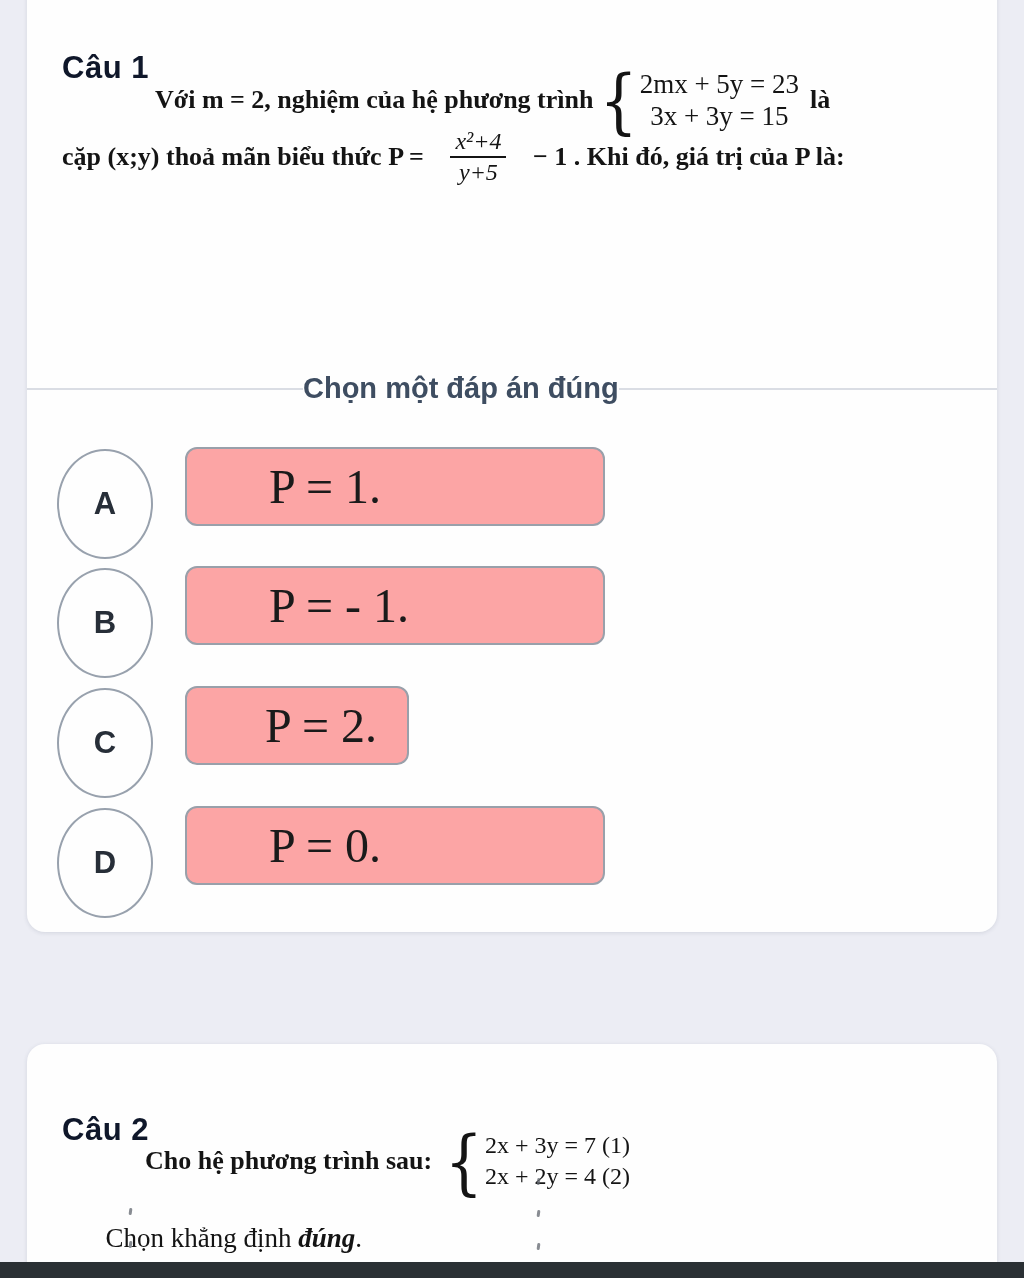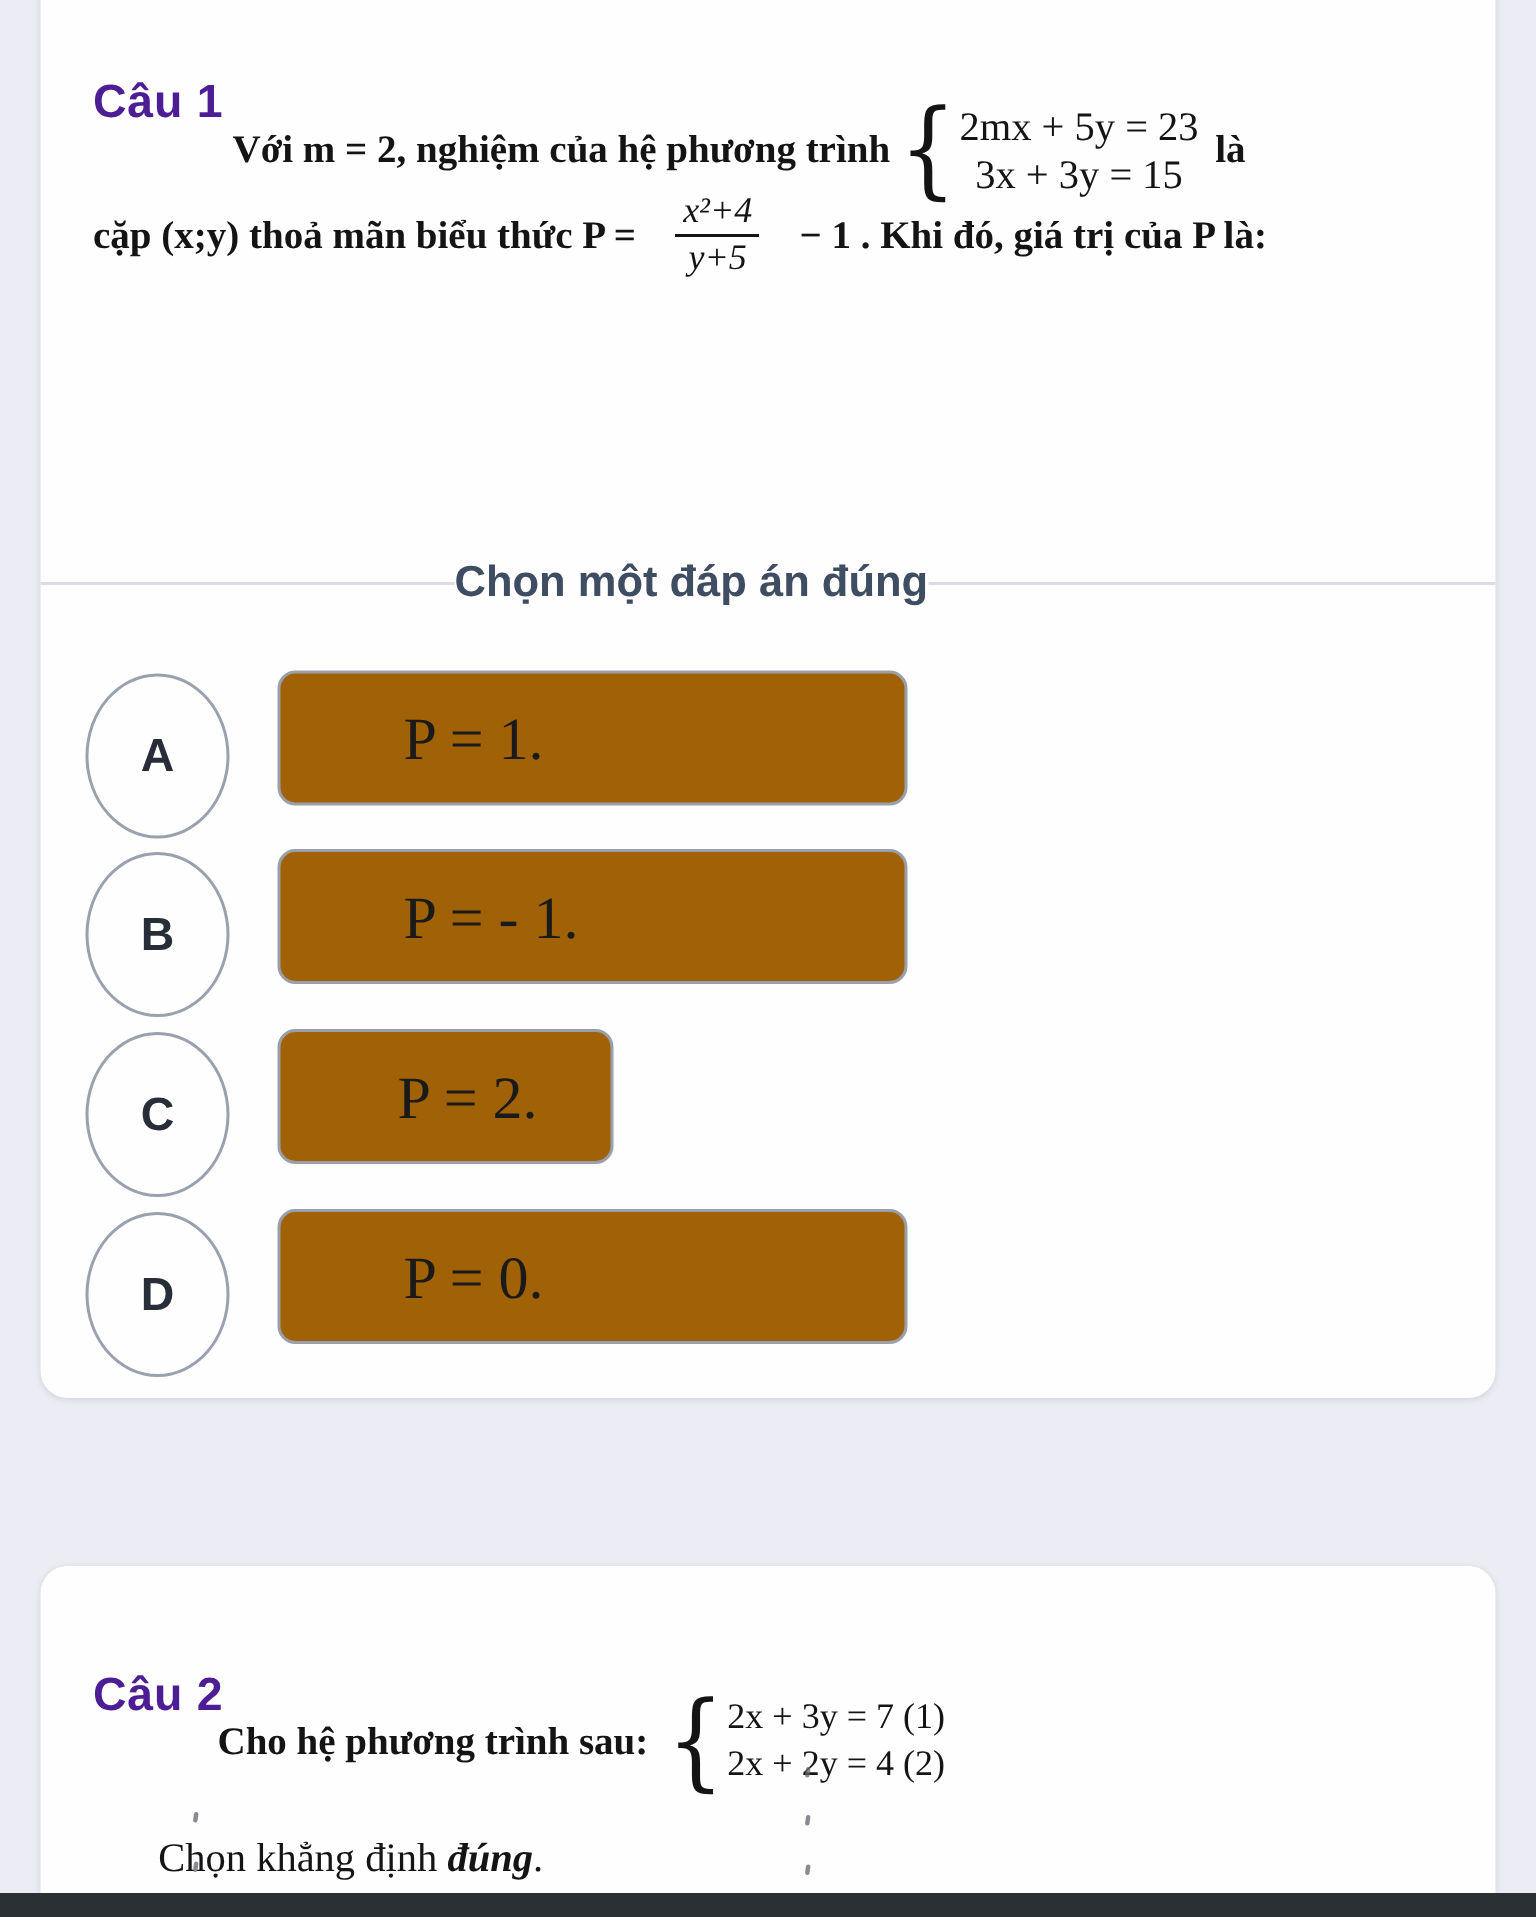--- a/index.html
+++ b/index.html
@@ -5,21 +5,21 @@
   html,body{margin:0;padding:0;}
   body{font-family:"Liberation Sans", sans-serif; background:#ecedf4;}
   #screen{position:relative; width:1024px; height:1278px; background:#ecedf4; overflow:hidden;}
 
   .card{position:absolute; left:27px; width:970px; background:#fefefe;
         box-shadow:0 1px 4px rgba(60,70,100,.14);}
   #card1{top:-24px; height:956px; border-radius:18px;}
   #card2{top:1044px; height:256px; border-radius:18px 18px 0 0;}
 
   .q-title{position:absolute; left:35px; font-size:31px; font-weight:bold;
-           color:#4c1d95; letter-spacing:.5px;}
+           color:#0f172a; letter-spacing:.5px;}
 
   
   .mathline{position:absolute; display:flex; align-items:center;
             font-family:"Liberation Serif", serif; font-weight:bold;
             font-size:26px; color:#141414; white-space:pre;}
   .sys{display:flex; align-items:center;}
   .brace{font-family:"DejaVu Serif", serif; font-weight:400; font-size:60px;
          transform:scaleY(1.18); line-height:0; margin:0 2px 0 6px; color:#141414;}
   .eqs{display:flex; flex-direction:column;}
   .eqs span{font-weight:400; font-size:27px; line-height:32px;}
@@ -38,24 +38,24 @@
   .divider .line{height:2px; background:#dadde4; flex:1 1 auto;}
   .divider .line.left{max-width:276px;}
   .divider .label{font-size:29px; font-weight:bold; color:#3e4d61; white-space:nowrap;}
 
   
   .opt-row{position:absolute; left:0; width:100%; height:112px;}
   .opt-circle{position:absolute; left:30px; top:2px; width:92px; height:106px;
               border:2px solid #98a1ad; border-radius:50%; background:#fefefe;
               display:flex; align-items:center; justify-content:center;
               font-size:31px; font-weight:bold; color:#272e38; cursor:pointer;}
-  .opt-box{position:absolute; left:158px; top:0; height:90px; width:420px;
-           border:2px solid #99a0aa; border-radius:12px; background:#a16207;
+  .opt-box{position:absolute; left:158px; top:0; height:79px; width:420px;
+           border:2px solid #99a0aa; border-radius:12px; background:#fca5a5;
            display:flex; align-items:center; padding-left:82px; box-sizing:border-box;
-           font-family:"Liberation Serif", serif; font-size:40px; color:#1a1a1a;
+           font-family:"Liberation Serif", serif; font-size:48px; color:#1a1a1a;
            cursor:pointer; white-space:pre;}
   #opt-a{top:471px;} #opt-b{top:590px;} #opt-c{top:710px;} #opt-d{top:830px;}
   #opt-c .opt-box{width:224px; padding-left:78px;}
 
   
   #q2-intro{left:118px; top:86px; font-size:26px;}
   #q2-intro .eqs span{font-size:24px; line-height:31px;}
   #q2-prompt{position:absolute; left:38px; top:148px;
              font-family:"Liberation Serif", serif; font-size:27px; color:#141414;
              white-space:pre;}

